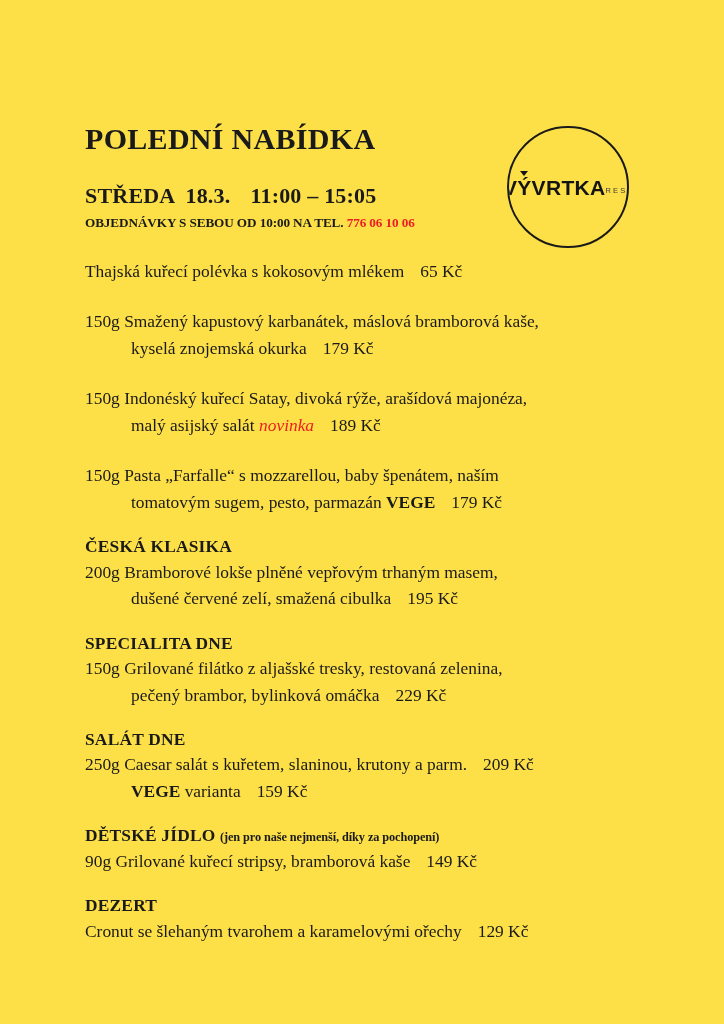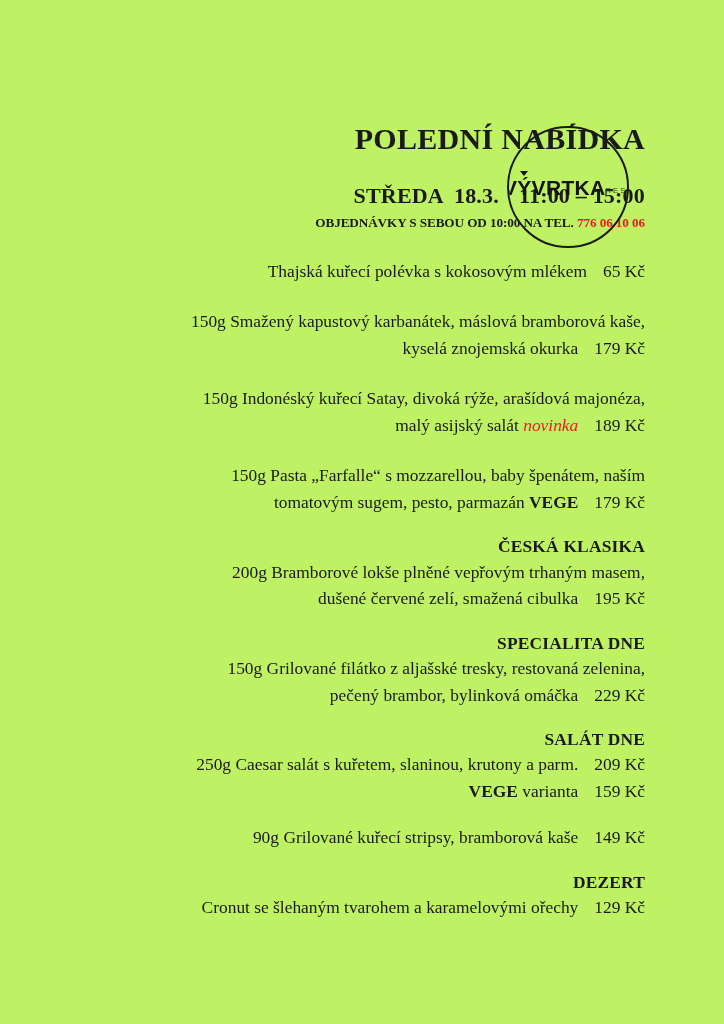--- a/index.html
+++ b/index.html
@@ -16,22 +16,21 @@
     font-family: "Liberation Serif", "DejaVu Serif", serif;
     color: #1a1a1a;
     -webkit-font-smoothing: antialiased;
   }
 
   .page {
     position: absolute;
     left: 0; top: 0;
     width: 724px;
     height: 1024px;
-    background: #bef264;
-    text-align: right;
+    background: #fde047;
   }
 
   
   .header {
     position: absolute;
     left: 85px;
     top: 122px;
     width: 560px;
   }
   .doc-title {
@@ -207,21 +206,21 @@
 </style>
 </head>
 <body>
 
 <div class="page">
 
   <div class="header">
     <div class="doc-title">POLEDNÍ NABÍDKA</div>
 
     <div class="day-line">
-      <span>STŘEDA</span><span class="gap-a"></span><span>18.3.</span><span class="gap-b"></span><span>11:00 – 15:00</span>
+      <span>STŘEDA</span><span class="gap-a"></span><span>18.3.</span><span class="gap-b"></span><span>11:00 – 15:05</span>
     </div>
 
     <div class="order-line">
       <span>OBJEDNÁVKY S SEBOU OD 10:00 NA TEL.</span>
       <span class="phone">776 06 10 06</span>
     </div>
   </div>
 
   <div class="logo">
     <div class="logo-top">
@@ -296,20 +295,24 @@
         <span>250g</span>
         <span>Caesar salát s kuřetem, slaninou, krutony a parm.</span><span class="sp"></span><span class="price">209 Kč</span>
       </div>
       <div class="subline">
         <span class="vege">VEGE</span>
         <span>varianta</span><span class="sp"></span><span class="price">159 Kč</span>
       </div>
     </div>
 
     <div class="section gap-md">
+      <div class="section-head">
+        <span>DĚTSKÉ JÍDLO</span>
+        <span class="section-note">(jen pro naše nejmenší, díky za pochopení)</span>
+      </div>
       <div class="dish-text">
         <span>90g</span>
         <span>Grilované kuřecí stripsy, bramborová kaše</span><span class="sp"></span><span class="price">149 Kč</span>
       </div>
     </div>
 
     <div class="section">
       <div class="section-head">DEZERT</div>
       <div class="dish-text">
         <span>Cronut se šlehaným tvarohem a karamelovými ořechy</span><span class="sp"></span><span class="price">129 Kč</span>

